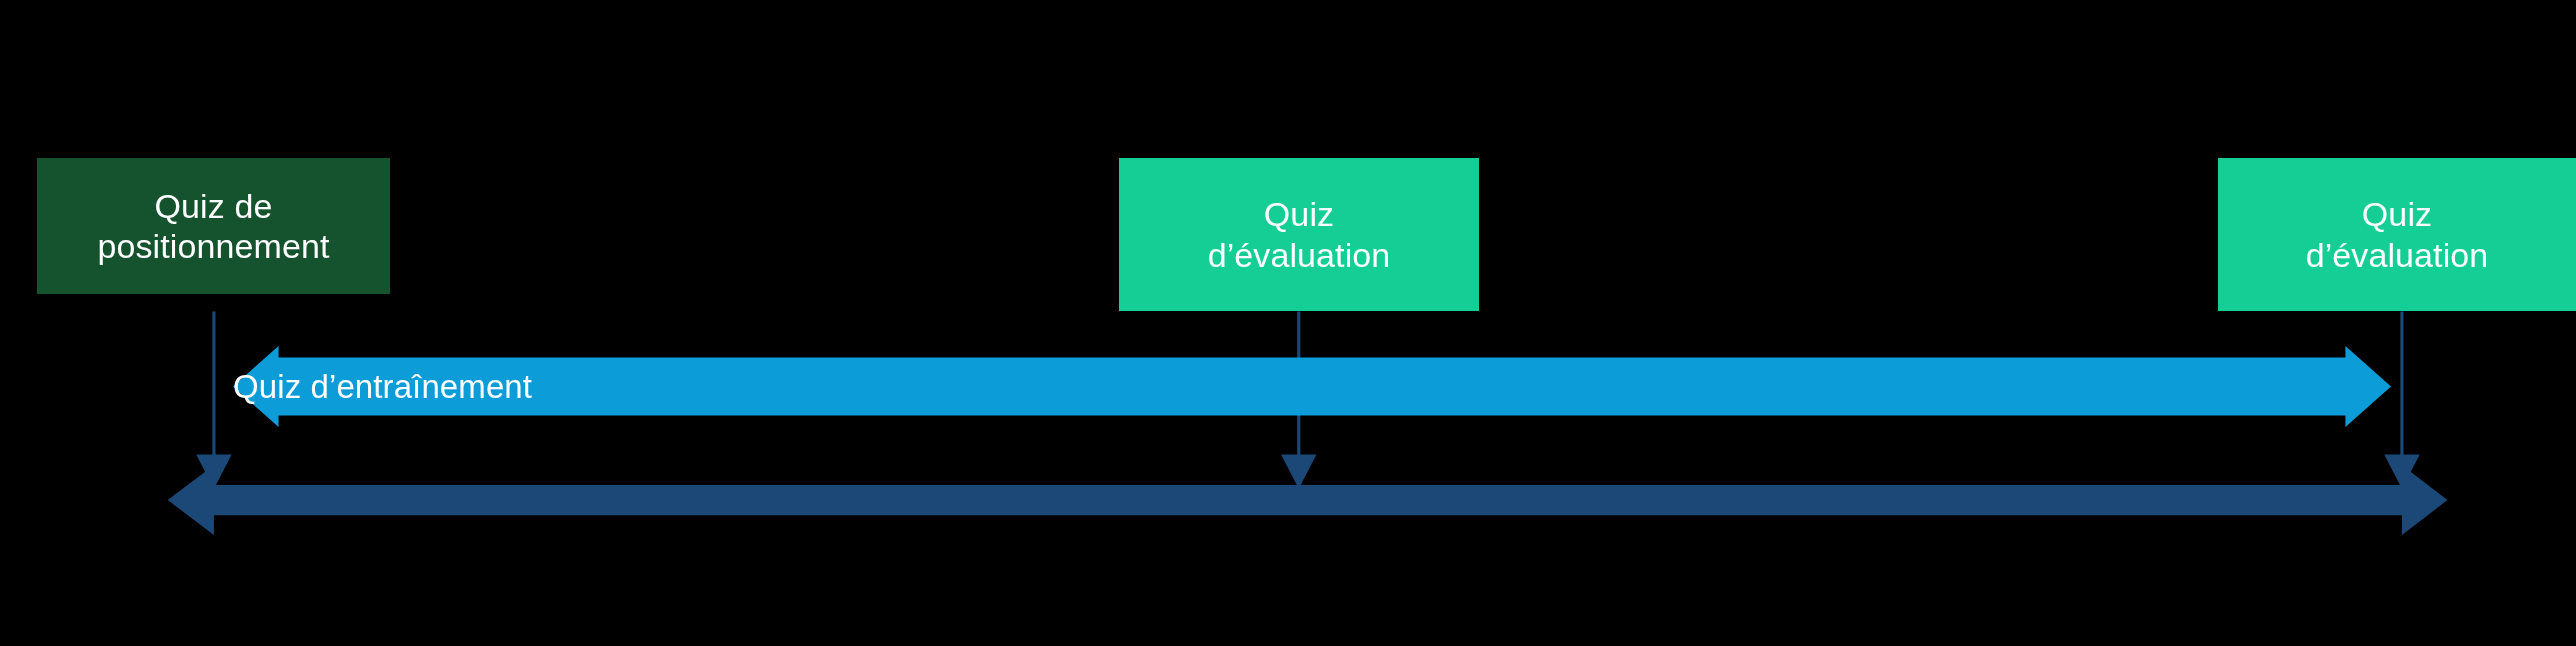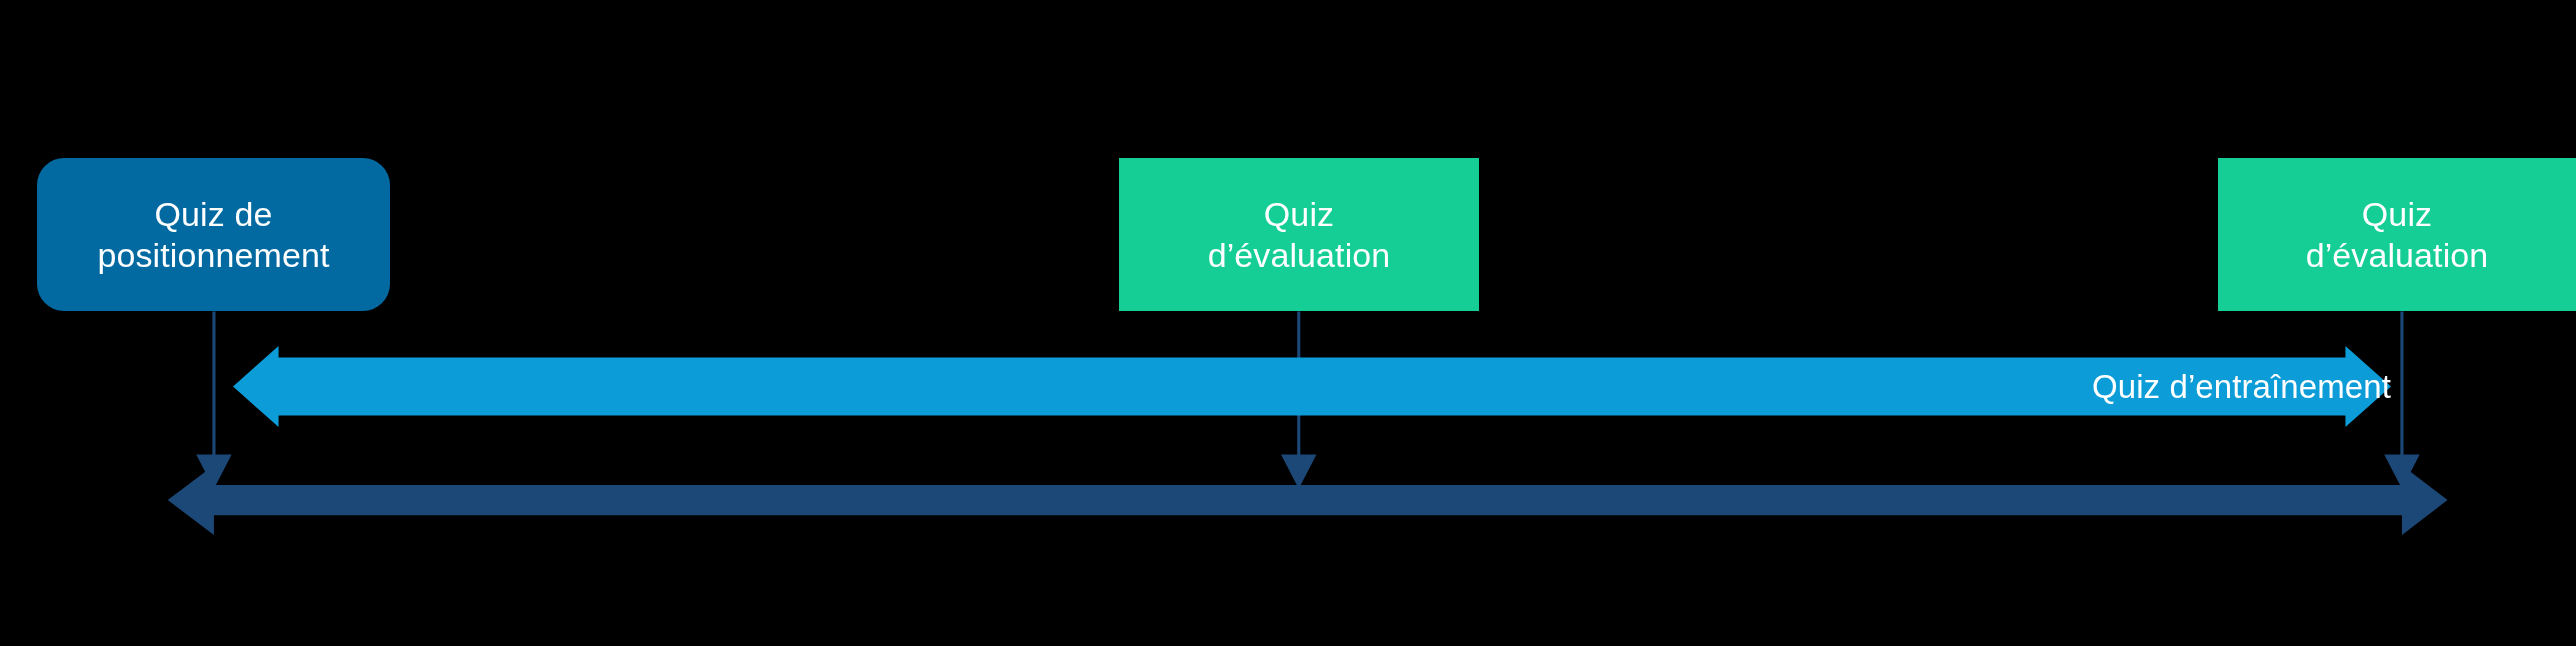--- a/index.html
+++ b/index.html
@@ -31,21 +31,21 @@
     box-sizing: border-box;
     padding: 0 3.8px;
   }
   .box-label { display: block; white-space: pre-line; }
 
   
   .dbl-arrow {
     position: absolute;
     display: flex;
     align-items: center;
-    justify-content: flex-end;
+    justify-content: flex-start;
   }
   .dbl-arrow svg { position: absolute; inset: 0; width: 100%; height: 100%; display:block; }
   .dbl-arrow .arrow-text {
     position: relative;
     z-index: 2;
     color: #ffffff;
     font-size: 33px;
     font-weight: 400;
     letter-spacing: 0.1px;
     white-space: nowrap;
@@ -105,21 +105,21 @@
     </svg>
   </div>
 
   <div class="dbl-arrow z-arrow" style="left:233px; top:346px; width:2158px; height:81px;">
     <svg viewBox="0 0 3410 128" preserveAspectRatio="none" xmlns="http://www.w3.org/2000/svg">
       <polygon points="0,64 72,0 72,18 3338,18 3338,0 3410,64 3338,128 3338,110 72,110 72,128" fill="#0C9CD7"></polygon>
     </svg>
     <span class="arrow-text">Quiz d’entraînement</span>
   </div>
 
-  <div class="box z-boxes" style="left:37px; top:158px; width:353px; height:153px; background:#0369a1;border-radius:27px;">
+  <div class="box z-boxes" style="left:37px; top:158px; width:353px; height:136px; background:#14532d;">
     <span class="box-label">Quiz de
 positionnement</span>
   </div>
 
   <div class="box z-boxes" style="left:1119px; top:158px; width:360px; height:153px; background:#15CE96;">
     <span class="box-label">Quiz
 d’évaluation</span>
   </div>
 
   <div class="box z-boxes" style="left:2218px; top:158px; width:358px; height:153px; background:#15CE96;">

